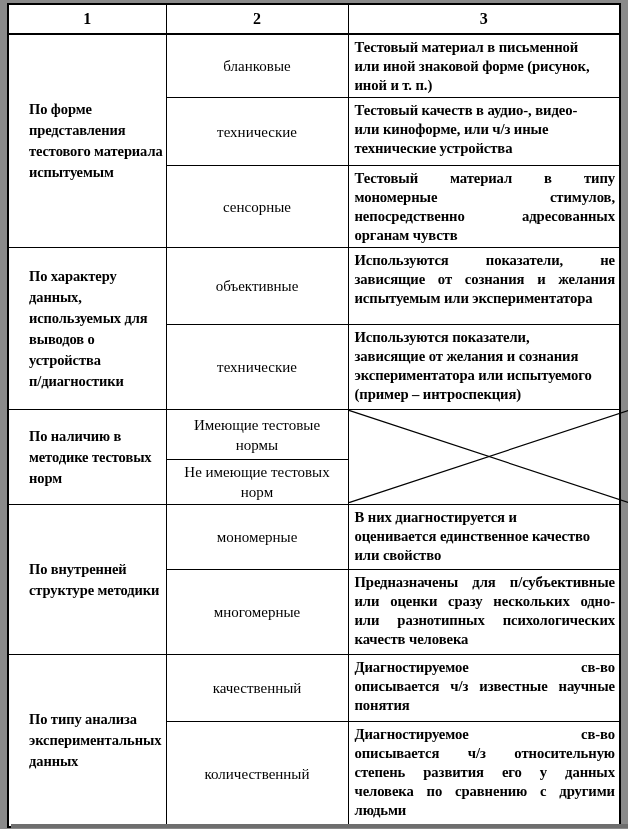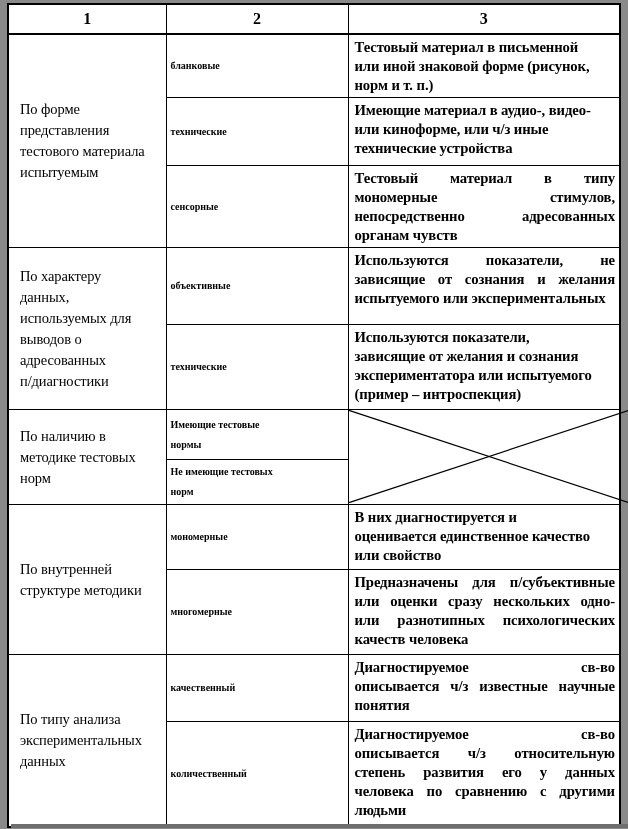--- a/index.html
+++ b/index.html
@@ -9,26 +9,26 @@
     position:absolute;left:7px;top:3px;width:612px;
     border-collapse:collapse;table-layout:fixed;background:#ffffff;
     border:2px solid #000;
   }
   .doc-table th,.doc-table td{border:1px solid #000;overflow:visible;}
   .doc-table thead th{
     border-bottom-width:2px;font-weight:bold;font-size:16px;text-align:center;
     vertical-align:middle;padding:0;
   }
   td.c1{
-    font-weight:normal;font-size:14.5px;line-height:21px;letter-spacing:-0.1px;
-    text-align:left;vertical-align:middle;padding:2px 2px 2px 11px;
+    font-weight:bold;font-size:14.5px;line-height:21px;letter-spacing:-0.1px;
+    text-align:left;vertical-align:middle;padding:2px 2px 2px 20px;
   }
   td.c2{
-    font-weight:bold;font-size:10px;line-height:20px;
-    text-align:left;vertical-align:middle;padding:0 4px;
+    font-weight:normal;font-size:15px;line-height:20px;
+    text-align:center;vertical-align:middle;padding:0 4px;
   }
   td.c3{
     font-weight:bold;font-size:14.7px;line-height:19px;letter-spacing:-0.1px;
     text-align:left;vertical-align:top;padding:3px 4px 2px 6px;
   }
   td .line{text-align:inherit;}
   td.c3.just .line:not(:last-child){text-align:justify;text-align-last:justify;}
   td.xcell{position:relative;padding:0;}
   .xmark{position:absolute;left:-1px;top:0;display:block;}
   .bottom-shadow{position:absolute;left:11px;top:824px;width:617px;height:4px;background:#6e6e6e;}
@@ -56,55 +56,55 @@
         <td class="c1" rowspan="3">
             <div class="line">По форме</div>
             <div class="line">представления</div>
             <div class="line">тестового материала</div>
             <div class="line">испытуемым</div>
           </td>
         <td class="c2">бланковые</td>
         <td class="c3">
             <div class="line">Тестовый материал в письменной</div>
             <div class="line">или иной знаковой форме (рисунок,</div>
-            <div class="line">норм и т. п.)</div>
+            <div class="line">иной и т. п.)</div>
           </td>
       </tr>
       <tr style="height:68px">
         <td class="c2">технические</td>
         <td class="c3">
-            <div class="line">Имеющие материал в аудио-, видео-</div>
+            <div class="line">Тестовый качеств в аудио-, видео-</div>
             <div class="line">или киноформе, или ч/з иные</div>
             <div class="line">технические устройства</div>
           </td>
       </tr>
       <tr style="height:80px">
         <td class="c2">сенсорные</td>
         <td class="c3 just">
             <div class="line">Тестовый материал в типу</div>
             <div class="line">мономерные стимулов,</div>
             <div class="line">непосредственно адресованных</div>
             <div class="line">органам чувств</div>
           </td>
       </tr>
 
       <tr style="height:77px">
         <td class="c1" rowspan="2">
             <div class="line">По характеру</div>
             <div class="line">данных,</div>
             <div class="line">используемых для</div>
             <div class="line">выводов о</div>
-            <div class="line">адресованных</div>
+            <div class="line">устройства</div>
             <div class="line">п/диагностики</div>
           </td>
         <td class="c2">объективные</td>
         <td class="c3 just">
             <div class="line">Используются показатели, не</div>
             <div class="line">зависящие от сознания и желания</div>
-            <div class="line">испытуемого или экспериментальных</div>
+            <div class="line">испытуемым или экспериментатора</div>
           </td>
       </tr>
       <tr style="height:85px">
         <td class="c2">технические</td>
         <td class="c3">
             <div class="line">Используются показатели,</div>
             <div class="line">зависящие от желания и сознания</div>
             <div class="line">экспериментатора или испытуемого</div>
             <div class="line">(пример – интроспекция)</div>
           </td>

